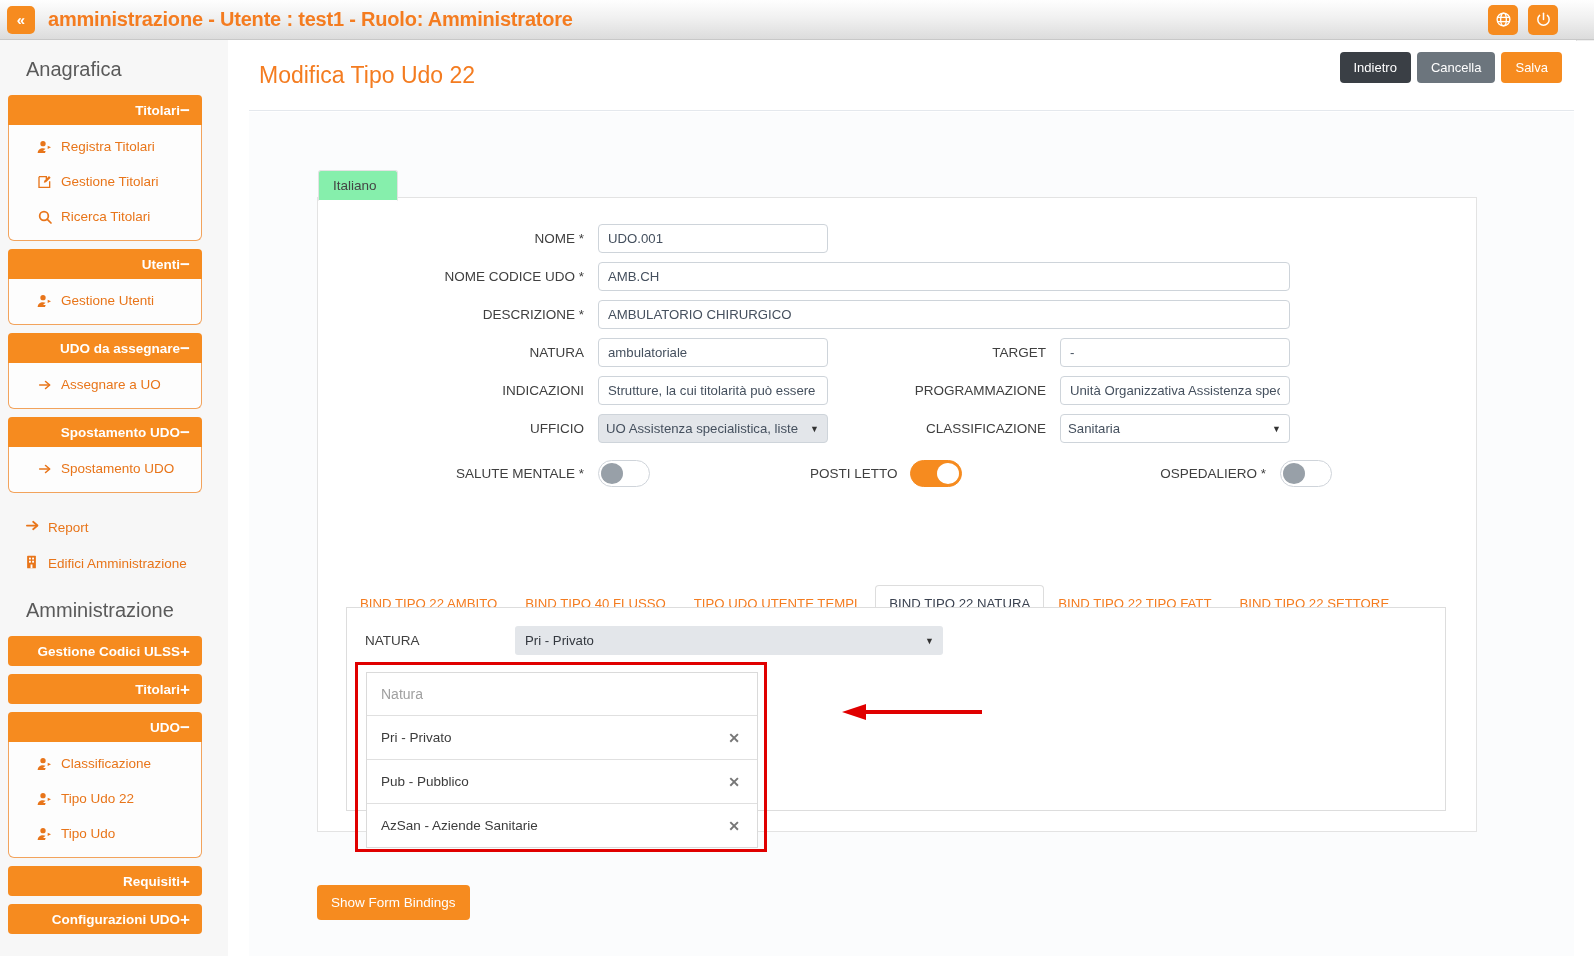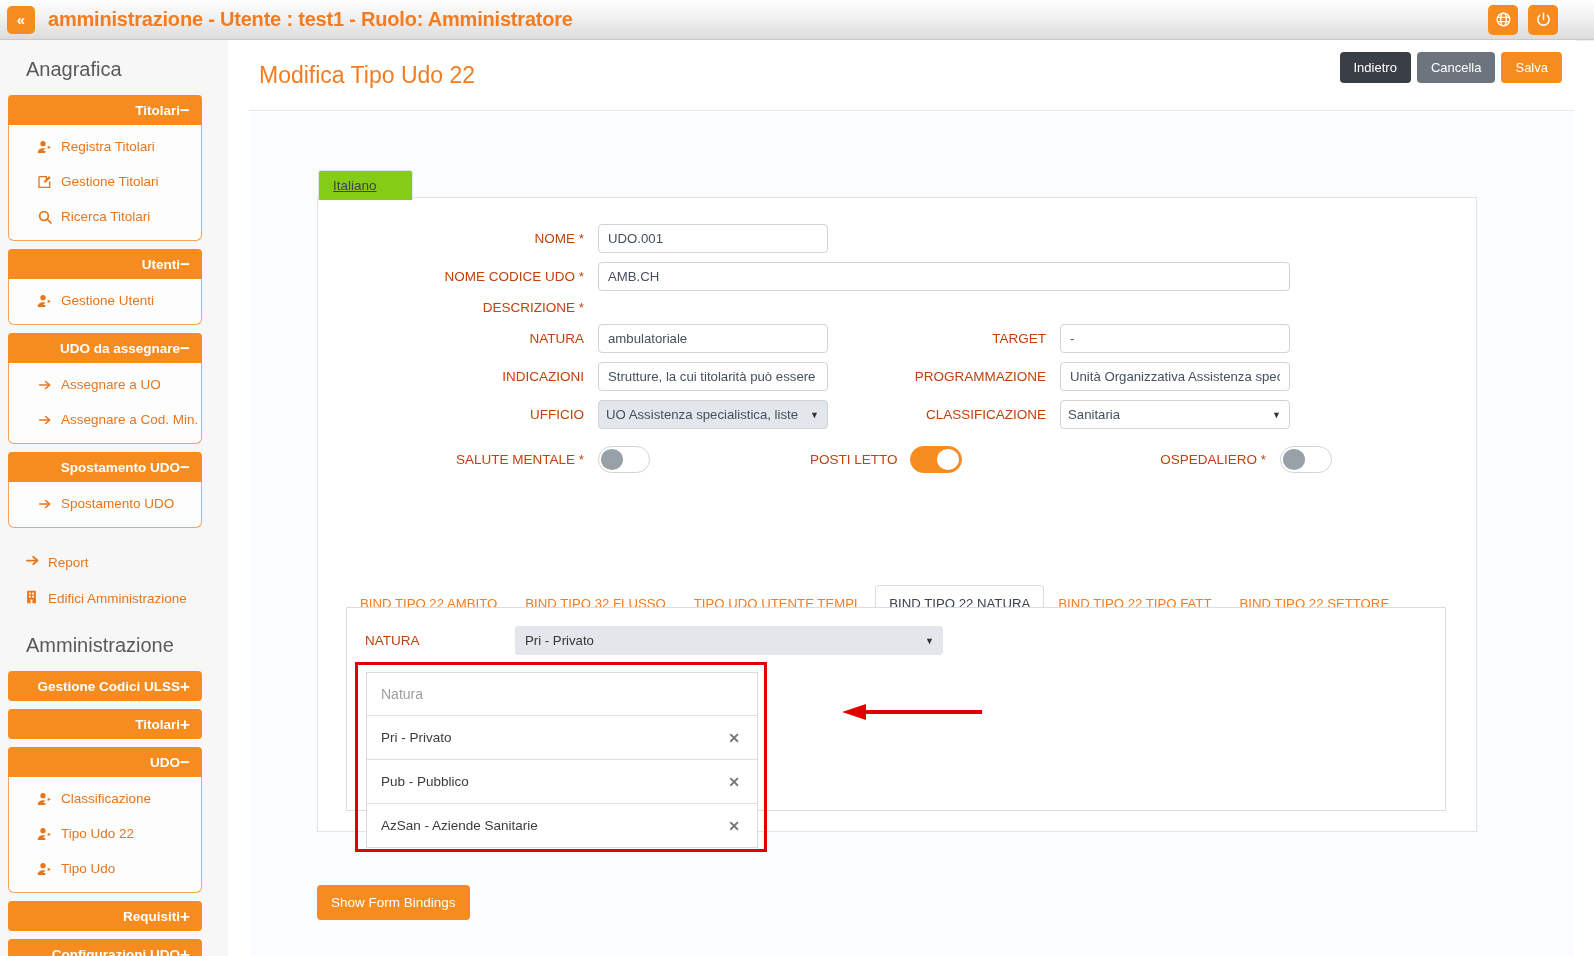--- a/index.html
+++ b/index.html
@@ -143,36 +143,35 @@
 
   
   #form-card {
     position: absolute; left: 88px; top: 156px;
     width: 1160px; height: 635px;
     background: #fff;
     border: 1px solid #e3e3e3;
   }
   #lang-tab {
     position: absolute; left: 0; top: -28px;
-    background: #84cc16;
+    background: #86efac;
     border: 1px solid #e3e3e3; border-bottom: 1px solid #fff;
-    padding: 7px 35px 7px 14px;
+    padding: 7px 20px 7px 14px;
     font-size: 13.5px; color: #444;
     border-radius: 3px 3px 0 0;
     min-width: 78px;
     cursor: pointer;
-    text-decoration: underline;
   }
 
   .form-row { display: flex; align-items: center; margin-bottom: 9px; }
   .fld {
     display: flex; align-items: center;
   }
   .fld-label {
-    font-size: 13.5px; color: #c2410c; text-align: right;
+    font-size: 13.5px; color: #404040; text-align: right;
     padding-right: 14px; white-space: nowrap;
   }
   .fld input.txt {
     height: 29px; border: 1px solid #ced4da; border-radius: 4px;
     padding: 0 9px; font-size: 13.2px; color: #45505e;
     font-family: "Liberation Sans", sans-serif;
     background: #fff; outline: none;
   }
   .sel-wrap { position: relative; display: inline-block; }
   .sel-wrap select {
@@ -391,29 +390,20 @@
       <div class="menu-group-body">
         <div class="menu-item">
           <span class="mi-icon">
             <svg width="16" height="14" viewBox="0 0 24 24" fill="none" stroke="#e8751a" stroke-width="2.8" stroke-linecap="round" stroke-linejoin="round">
                 <line x1="3" y1="12" x2="19" y2="12"></line>
                 <polyline points="13,6 20,12 13,18"></polyline>
               </svg>
           </span>
           <span class="mi-label">Assegnare a UO</span>
         </div>
-        <div class="menu-item">
-          <span class="mi-icon">
-            <svg width="16" height="14" viewBox="0 0 24 24" fill="none" stroke="#e8751a" stroke-width="2.8" stroke-linecap="round" stroke-linejoin="round">
-                <line x1="3" y1="12" x2="19" y2="12"></line>
-                <polyline points="13,6 20,12 13,18"></polyline>
-              </svg>
-          </span>
-          <span class="mi-label">Assegnare a Cod. Min.</span>
-        </div>
       </div>
     </div>
 
     <div class="menu-group">
       <div class="menu-group-header open">
         <span class="label">Spostamento UDO</span>
         <span class="toggle-sign">−</span>
       </div>
       <div class="menu-group-body">
         <div class="menu-item">
@@ -555,20 +545,21 @@
       <div class="form-row">
         <div class="fld">
           <div class="fld-label" style="width:250px">NOME CODICE UDO *</div>
           <input class="txt" style="width: 692px;" value="AMB.CH">
         </div>
       </div>
 
       <div class="form-row">
         <div class="fld">
           <div class="fld-label" style="width:250px">DESCRIZIONE *</div>
+          <input class="txt" style="width: 692px;" value="AMBULATORIO CHIRURGICO">
         </div>
       </div>
 
       <div class="form-row">
         <div class="fld">
           <div class="fld-label" style="width:250px">NATURA</div>
           <input class="txt" style="width: 230px;" value="ambulatoriale">
         </div>
         <div class="fld" style="margin-left:72px">
           <div class="fld-label" style="width:160px">TARGET</div>
@@ -626,21 +617,21 @@
           <div class="toggle">
               <div class="knob"></div>
             </div>
         </div>
       </div>
 
     </div>
 
     <div id="tabs-row">
       <div class="tab">BIND TIPO 22 AMBITO</div>
-      <div class="tab">BIND TIPO 32 FLUSSO</div>
+      <div class="tab">BIND TIPO 40 FLUSSO</div>
       <div class="tab">TIPO UDO UTENTE TEMPL</div>
       <div class="tab active">BIND TIPO 22 NATURA</div>
       <div class="tab">BIND TIPO 22 TIPO FATT</div>
       <div class="tab">BIND TIPO 22 SETTORE</div>
     </div>
 
     <div id="tab-panel">
 
       <div id="natura-row">
         <div class="fld-label">NATURA</div>

